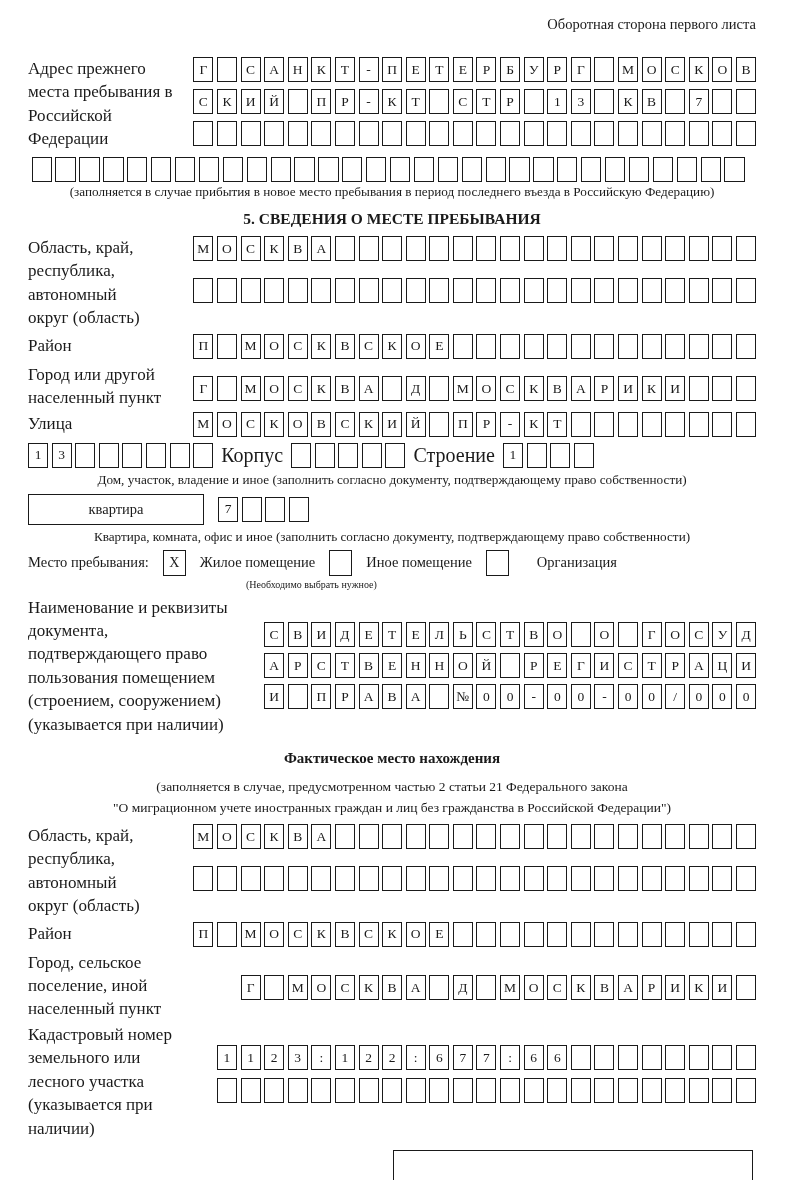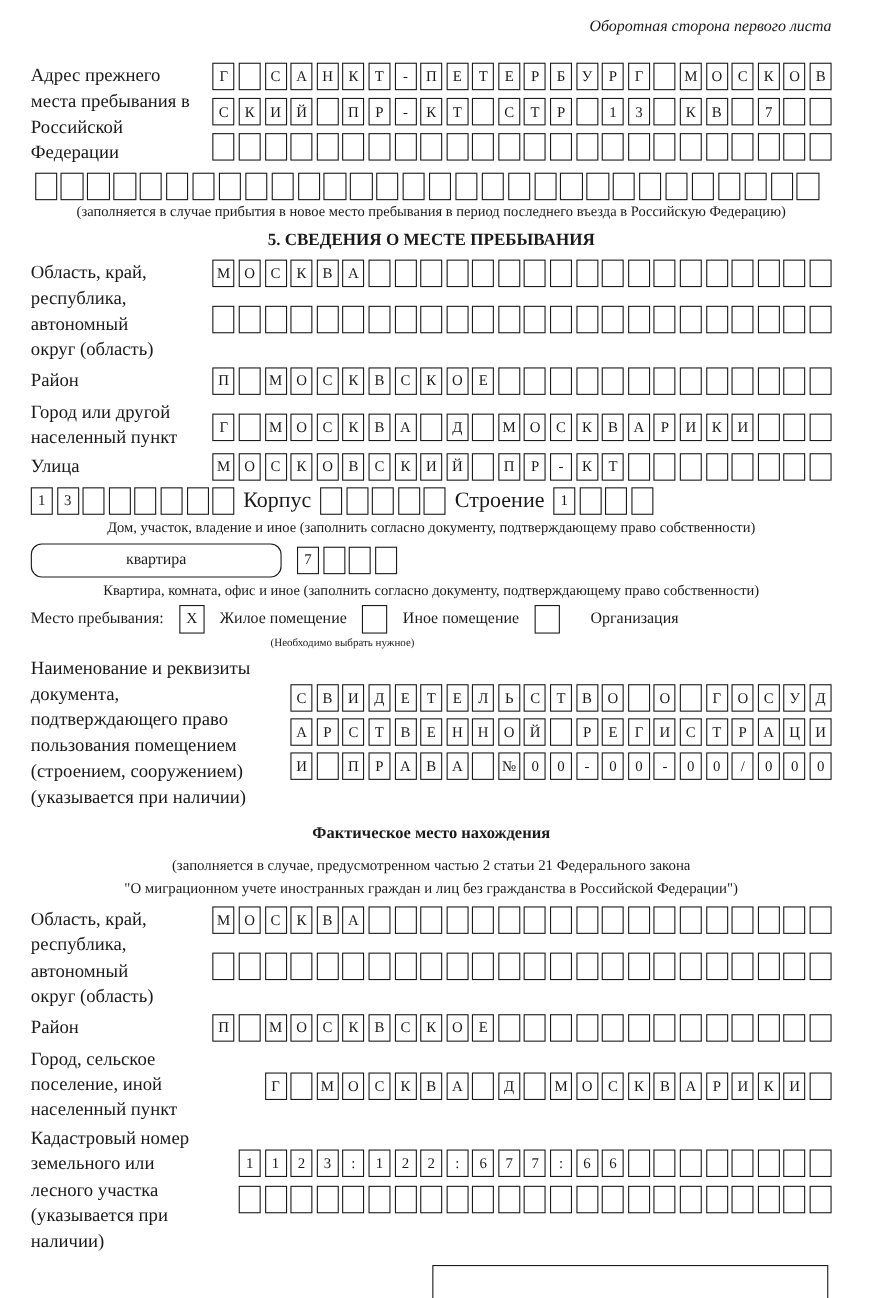--- a/index.html
+++ b/index.html
@@ -4,21 +4,21 @@
 <style>
   * { margin:0; padding:0; box-sizing:border-box; }
   html,body { background:#ffffff; }
   body {
     width:800px; height:1180px; overflow:hidden;
     font-family:"Liberation Serif","DejaVu Serif",serif;
     color:#1a1a1a;
   }
   .page { position:relative; width:800px; height:1180px; padding:16px 44px 0 28px; }
 
-  .subtitle { text-align:right; font-size:14.5px; margin-bottom:24px;font-style:italic; }
+  .subtitle { text-align:right; font-size:14.5px; margin-bottom:24px; }
 
   .field-block { display:flex; align-items:flex-start; }
   .f-label { font-size:17px; line-height:1.38; flex:none; }
   .strips { flex:1; display:flex; flex-direction:column; align-items:flex-end; }
 
   .strip { display:flex; }
   .cell {
     width:20px; height:25px; margin-left:3.6px;
     border:1.6px solid #1a1a1a; background:#fff;
     display:flex; align-items:center; justify-content:center;
@@ -37,21 +37,21 @@
 
   .gap18 { row-gap:17px; } .gap6 { row-gap:6px; } .gap8 { row-gap:8px; }
 
   .inline-row { display:flex; align-items:center; margin-top:6px; }
   .named-box {
     border:1.6px solid #1a1a1a; height:31px;
     display:flex; align-items:center; justify-content:center;
     font-size:14.5px;
   }
   .dom-box { width:160px; margin-right:14px; }
-  .kv-box { width:228px; margin-right:14px;border-radius:10px; }
+  .kv-box { width:176px; margin-right:14px; }
   .inline-label { font-size:20px; padding:0 8px; }
   .inline-row .strip .cell:first-child { margin-left:0; }
 
   .chk-row { display:flex; align-items:center; margin-top:5px; font-size:14.5px; }
   .checkbox {
     width:23px; height:26px; border:1.6px solid #1a1a1a; margin:0 14px;
     display:flex; align-items:center; justify-content:center; font-size:14px;
   }
   .chk-note { font-size:10px; margin:3px 0 6px 218px; }
 

